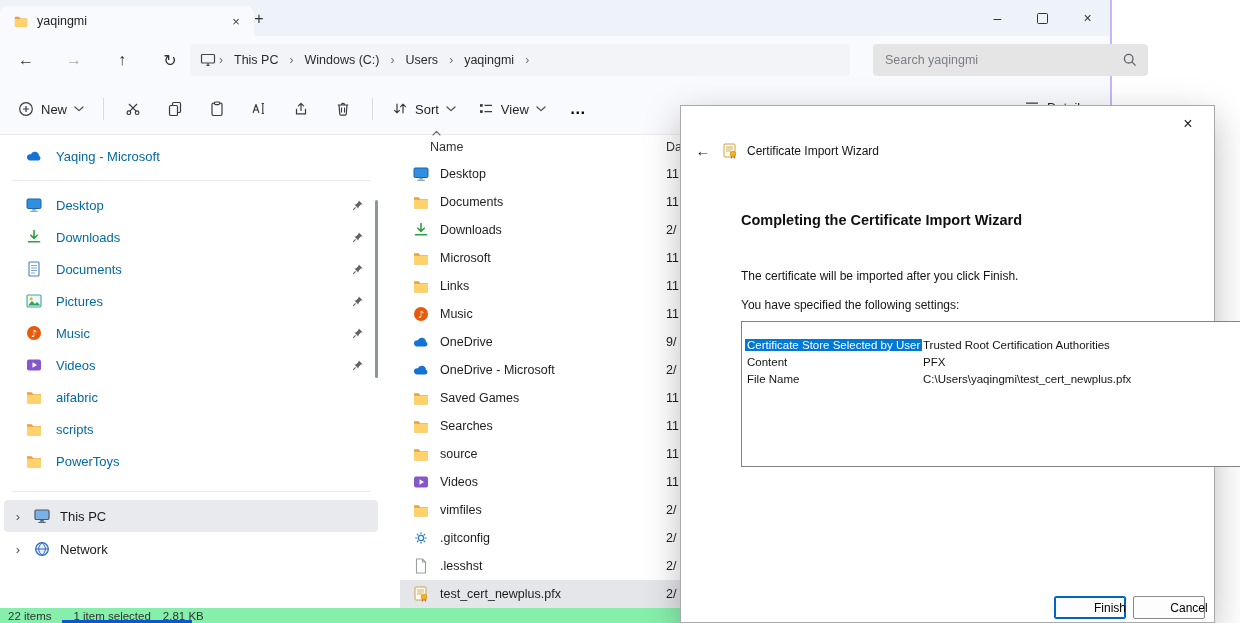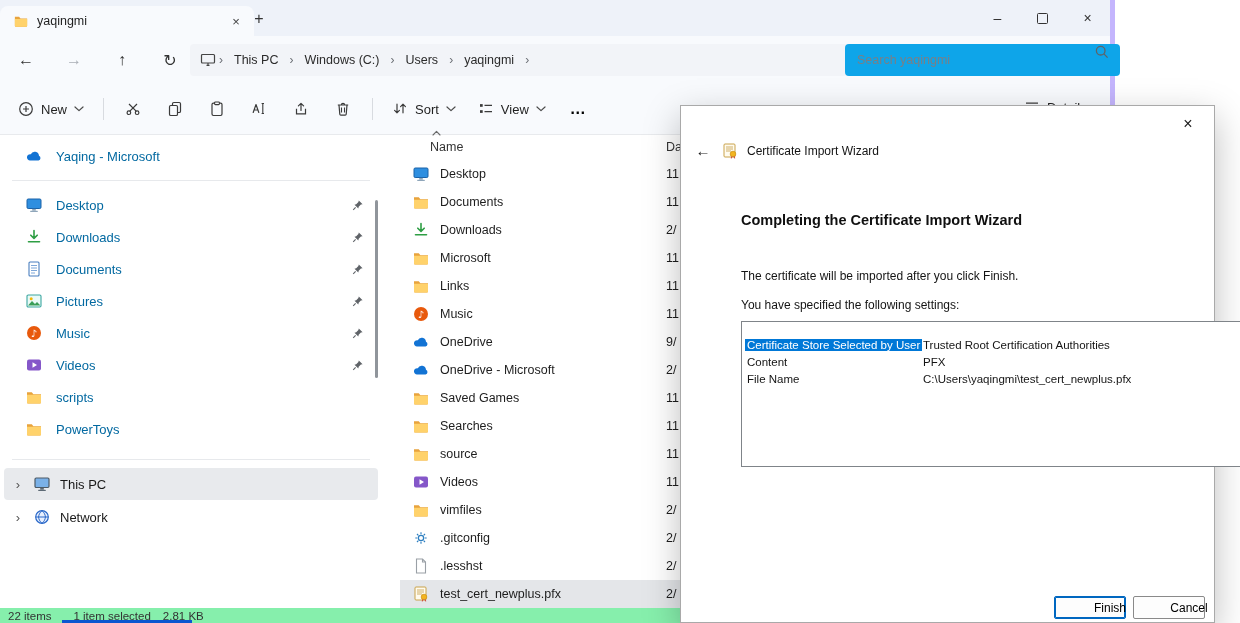--- a/index.html
+++ b/index.html
@@ -1,39 +1,39 @@
 <!DOCTYPE html>
 <html><head>
 <meta charset="utf-8">
 <style>
   html,body{margin:0;padding:0;background:#fff;font-family:"Liberation Sans","DejaVu Sans",sans-serif;}
   .screen{position:relative;width:1240px;height:623px;background:#fff;overflow:hidden;}
   
-  .explorer{position:absolute;left:0;top:0;width:1110px;height:623px;background:#fff;border-right:5px solid #c4b5fd;}
+  .explorer{position:absolute;left:0;top:0;width:1110px;height:623px;background:#fff;border-right:2px solid #c4b5fd;}
   .tabstrip{position:absolute;left:0;top:0;width:100%;height:36px;background:#eef2f9;}
   .tab{position:absolute;left:0;top:6px;width:232px;height:30px;background:#f8fafd;border-radius:8px 8px 0 0;
        display:flex;align-items:center;gap:9px;padding:0 8px 0 14px;font-size:12.5px;color:#1f1f1f;}
   .tab-close{margin-left:auto;width:20px;height:20px;display:flex;align-items:center;justify-content:center;
        border-radius:4px;color:#444;font-size:13px;}
   .newtab{position:absolute;left:248px;top:8px;width:22px;height:22px;display:flex;align-items:center;justify-content:center;
        color:#333;font-size:16px;border-radius:4px;}
   .wincontrols{position:absolute;right:0;top:0;height:36px;display:flex;}
   .wc{width:45px;height:36px;display:flex;align-items:center;justify-content:center;color:#333;font-size:14px;}
   .maxbox{width:9px;height:9px;border:1px solid #333;border-radius:1.5px;display:inline-block;}
   
   .navbar{position:absolute;left:0;top:36px;width:100%;height:48px;background:#f8fafd;border-bottom:1px solid #eceef1;}
   .navbtns{position:absolute;left:2px;top:7px;display:flex;}
   .navbtn{width:48px;height:34px;display:flex;align-items:center;justify-content:center;font-size:16px;color:#333;border-radius:4px;}
   .navbtn.disabled{color:#a9aeb5;}
   .crumbbar{position:absolute;left:190px;top:8px;width:640px;height:32px;background:#f2f4f8;border-radius:4px;
        display:flex;align-items:center;gap:2px;padding:0 10px;font-size:12.5px;color:#2b2b2b;}
   .crumb{padding:4px 8px;border-radius:4px;white-space:nowrap;}
   .crumb-sep{color:#6b6f75;font-size:12px;padding:0 1px;}
-  .searchbox{position:absolute;left:845px;top:8px;width:255px;height:32px;background:#0ea5e9;border-radius:4px;
-       display:flex;padding:0 10px;}
+  .searchbox{position:absolute;left:873px;top:8px;width:255px;height:32px;background:#e5e5e5;border-radius:4px;
+       display:flex;align-items:center;padding:0 10px;}
   .searchbox input{border:0;background:transparent;outline:none;flex:1;font-size:12.5px;color:#333;
        font-family:"Liberation Sans","DejaVu Sans",sans-serif;}
   .searchbox input::placeholder{color:#7a7f86;}
   
   .toolbar{position:absolute;left:0;top:84px;width:100%;height:50px;background:#f8fafd;border-bottom:1px solid #e8eaed;}
   .tb-inner{position:absolute;left:8px;top:0;height:50px;display:flex;align-items:center;gap:2px;}
   .tbtn{display:flex;align-items:center;gap:7px;padding:8px 10px;border-radius:4px;font-size:13px;color:#1f1f1f;text-align:right;}
   .iconbtn{width:40px;height:36px;display:flex;align-items:center;justify-content:center;border-radius:4px;}
   .vsep{width:1px;height:22px;background:#d8dbe0;margin:0 7px;}
   .details-btn{position:absolute;left:1016px;top:7px;display:flex;align-items:center;gap:7px;font-size:13px;color:#1f1f1f;padding:8px 8px;}
@@ -436,20 +436,28 @@
               <use href="#sym-pin"></use>
             </svg>
           </span>
       </div>
       <div class="sbitem">
         <span style="display:flex;">
             <svg class="i16">
               <use href="#sym-folder"></use>
             </svg>
           </span>
+        <span>aifabric</span>
+      </div>
+      <div class="sbitem">
+        <span style="display:flex;">
+            <svg class="i16">
+              <use href="#sym-folder"></use>
+            </svg>
+          </span>
         <span>scripts</span>
       </div>
       <div class="sbitem">
         <span style="display:flex;">
             <svg class="i16">
               <use href="#sym-folder"></use>
             </svg>
           </span>
         <span>PowerToys</span>
       </div>

